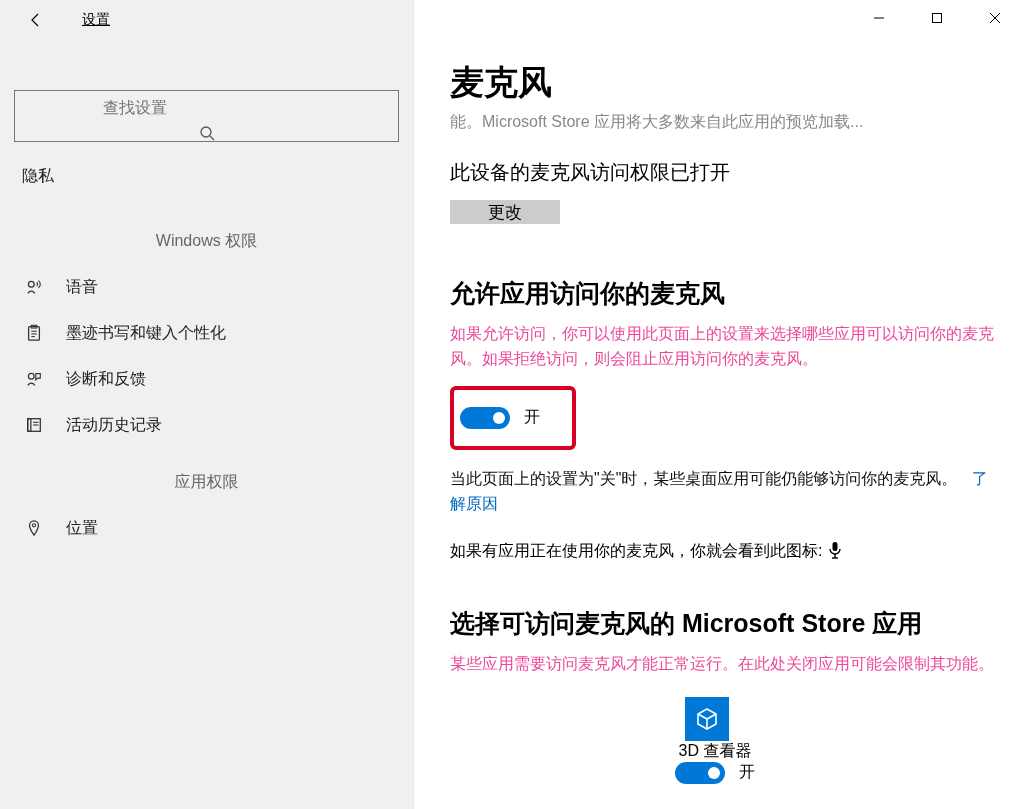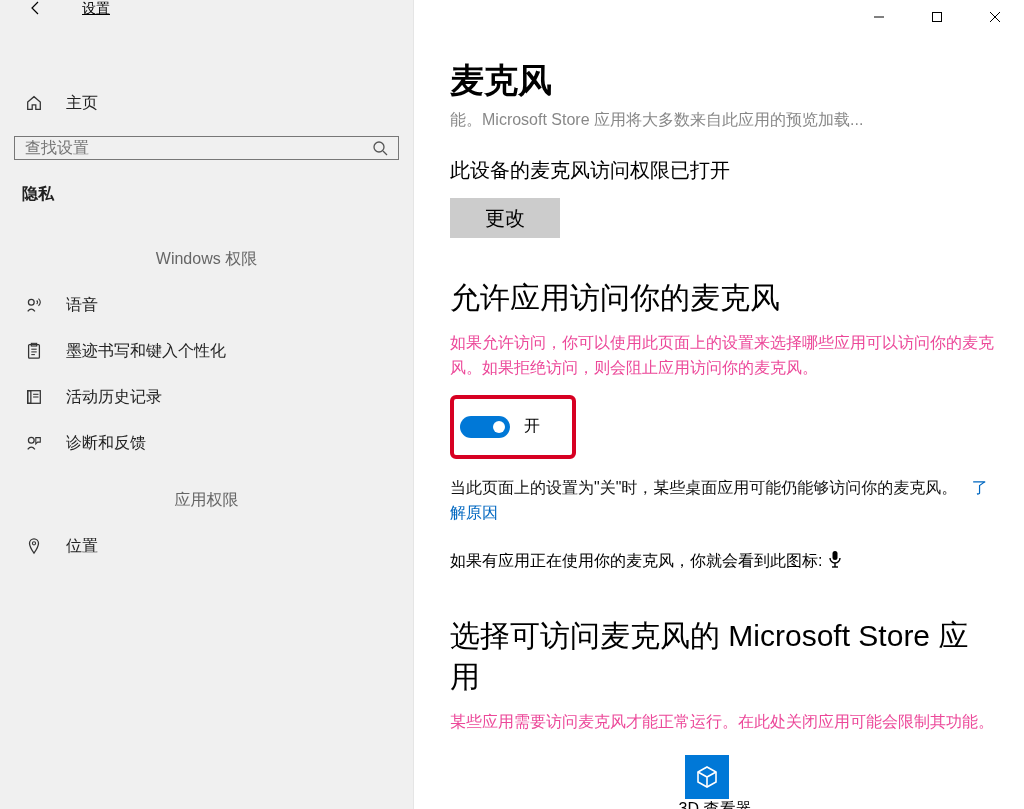--- a/index.html
+++ b/index.html
@@ -17,21 +17,21 @@
       background: #f0f0f0;
       background-image: linear-gradient(rgba(240,240,240,0.7), rgba(240,240,240,0.7));
       border-right: 1px solid #e5e5e5;
       display: flex;
       flex-direction: column;
       position: relative;
     }
     .titlebar-left {
       height: 40px;
       display: flex;
-      align-items: flex-start;
+      align-items: center;
       padding-left: 28px;
       text-decoration: underline;
     }
     .back-arrow {
       width: 36px;
       font-size: 16px;
       display: inline-flex;
       align-items: center;
       justify-content: flex-start;
     }
@@ -54,25 +54,26 @@
     .nav-icon {
       width: 24px;
       display: inline-flex;
       align-items: center;
       justify-content: center;
       margin-right: 20px;
     }
     .nav-icon svg { width: 18px; height: 18px; }
     .search-box {
       margin: 10px 0 16px 0;
-      height: 24px;
+      height: 52px;
       border: 1px solid #777;
       display: flex;
       align-items: center;
       background: #f0f0f0;
+      flex-direction: column;
     }
     .search-box input {
       flex: 1;
       border: none;
       background: transparent;
       outline: none;
       font-size: 16px;
       padding: 0 10px;
       font-family: inherit;
       color: #333;
@@ -82,21 +83,21 @@
       display: flex;
       align-items: center;
       justify-content: center;
       font-size: 16px;
       color: #555;
     }
     .section-label {
       font-size: 16px;
       color: #222;
       padding: 8px 8px 20px 8px;
-      font-weight: 700;
+      font-weight: 400;
     }
     .category-label {
       font-size: 16px;
       color: #666;
       padding: 24px 8px 12px 8px;
       text-align: center;
     }
     .main {
       flex: 1;
       display: flex;
@@ -134,29 +135,29 @@
       margin-top: -4px;
     }
     .subheading {
       font-size: 20px;
       margin-bottom: 14px;
     }
     .change-btn {
       background: #ccc;
       border: none;
       width: 110px;
-      height: 40px;
-      font-size: 20px;
+      height: 24px;
+      font-size: 17px;
       font-family: inherit;
       cursor: pointer;
-      margin-bottom: 40px;
+      margin-bottom: 53px;
     }
     .section-title {
-      font-size: 30px;
-      font-weight: 400;
+      font-size: 25px;
+      font-weight: 700;
       margin-bottom: 12px;
     }
     .section-desc {
       font-size: 16px;
       color: #ec4899;
       line-height: 1.55;
       margin-bottom: 14px;
       max-width: 560px;
     }
     .highlight-box {
@@ -232,28 +233,20 @@
 <div class="sidebar">
   <div class="titlebar-left">
     <span class="back-arrow">
       <svg viewBox="0 0 16 16" width="16" height="16">
           <path d="M10 2 L4 8 L10 14" stroke="#000" stroke-width="1.2" fill="none"></path>
         </svg>
     </span>
     <span class="settings-title">设置</span>
   </div>
   <div class="sidebar-inner">
-    <div class="nav-item">
-      <span class="nav-icon">
-        <svg viewBox="0 0 20 20">
-            <path d="M3 9 L10 3 L17 9 V17 H12 V12 H8 V17 H3 Z" fill="none" stroke="#333" stroke-width="1.4"></path>
-          </svg>
-      </span>
-      <span>主页</span>
-    </div>
 
     <div class="search-box">
       <input type="text" placeholder="查找设置" style="">
       <span class="search-icon">
         <svg viewBox="0 0 16 16" width="16" height="16">
             <circle cx="7" cy="7" r="5" fill="none" stroke="#555" stroke-width="1.3"></circle>
             <line x1="11" y1="11" x2="15" y2="15" stroke="#555" stroke-width="1.3"></line>
           </svg>
       </span>
     </div>
@@ -283,38 +276,38 @@
             <line x1="7" y1="11" x2="13" y2="11" stroke="#333" stroke-width="1.2"></line>
             <line x1="7" y1="14" x2="11" y2="14" stroke="#333" stroke-width="1.2"></line>
           </svg>
       </span>
       <span>墨迹书写和键入个性化</span>
     </div>
 
     <div class="nav-item">
       <span class="nav-icon">
         <svg viewBox="0 0 20 20">
+            <circle cx="7" cy="7" r="3.2" fill="none" stroke="#333" stroke-width="1.4"></circle>
+            <path d="M3 17 q4 -5 8 0" fill="none" stroke="#333" stroke-width="1.4"></path>
+            <path d="M12 4 L17 4 L17 9 L14 9 L12 11 Z" fill="none" stroke="#333" stroke-width="1.2"></path>
+          </svg>
+      </span>
+      <span>诊断和反馈</span>
+    </div>
+
+    <div class="nav-item">
+      <span class="nav-icon">
+        <svg viewBox="0 0 20 20">
             <rect x="3" y="3" width="14" height="14" fill="none" stroke="#333" stroke-width="1.4"></rect>
             <rect x="3" y="3" width="3.5" height="14" fill="none" stroke="#333" stroke-width="1.4"></rect>
             <line x1="9" y1="7" x2="15" y2="7" stroke="#333" stroke-width="1.2"></line>
             <line x1="9" y1="10" x2="15" y2="10" stroke="#333" stroke-width="1.2"></line>
           </svg>
       </span>
       <span>活动历史记录</span>
-    </div>
-
-    <div class="nav-item">
-      <span class="nav-icon">
-        <svg viewBox="0 0 20 20">
-            <circle cx="7" cy="7" r="3.2" fill="none" stroke="#333" stroke-width="1.4"></circle>
-            <path d="M3 17 q4 -5 8 0" fill="none" stroke="#333" stroke-width="1.4"></path>
-            <path d="M12 4 L17 4 L17 9 L14 9 L12 11 Z" fill="none" stroke="#333" stroke-width="1.2"></path>
-          </svg>
-      </span>
-      <span>诊断和反馈</span>
     </div>
 
     <div class="category-label">应用权限</div>
 
     <div class="nav-item">
       <span class="nav-icon">
         <svg viewBox="0 0 20 20">
             <path d="M10 2 a5 5 0 0 1 5 5 c0 4 -5 11 -5 11 s-5 -7 -5 -11 a5 5 0 0 1 5 -5 z" fill="none" stroke="#333" stroke-width="1.4"></path>
             <circle cx="10" cy="7" r="1.8" fill="none" stroke="#333" stroke-width="1.2"></circle>
           </svg>

